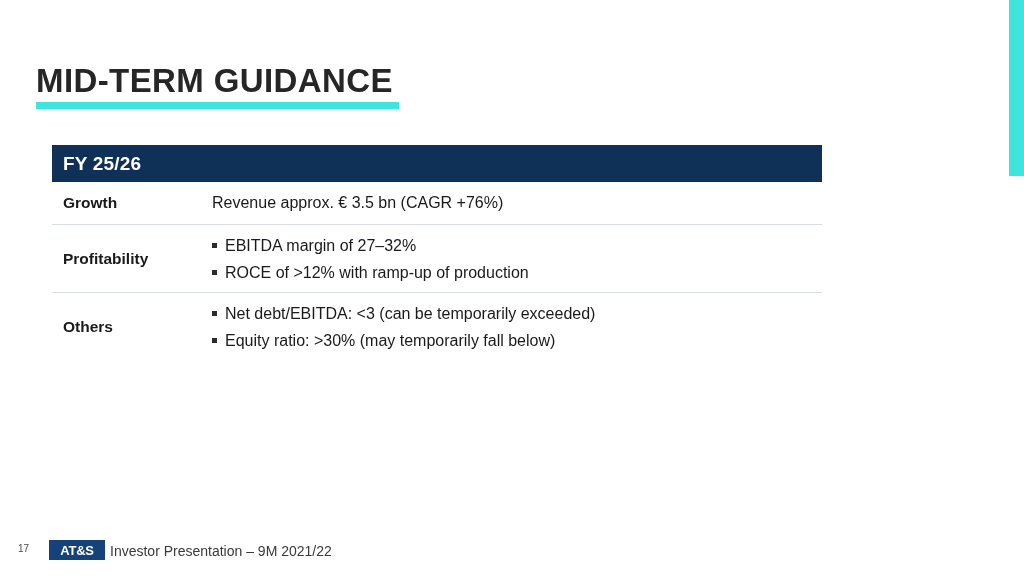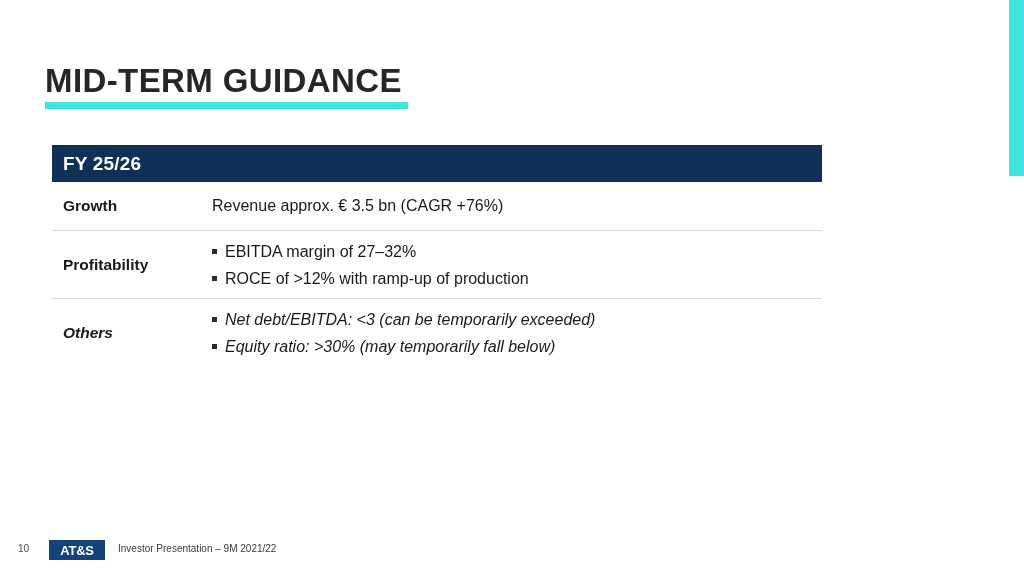--- a/index.html
+++ b/index.html
@@ -29,21 +29,21 @@
     left: 1009px;
     top: 0;
     width: 15px;
     height: 176px;
     background: #3EE5DC;
   }
 
   
   .title-block {
     position: absolute;
-    left: 45px;
+    left: 36px;
     top: 62px;
   }
   .slide-title {
     font-size: 33px;
     font-weight: bold;
     color: #262626;
     letter-spacing: 0.4px;
     line-height: 38px;
     white-space: nowrap;
   }
@@ -75,23 +75,23 @@
     font-weight: bold;
     letter-spacing: 0.2px;
   }
 
   .table-row {
     display: flex;
     align-items: center;
     border-bottom: 1px solid #D7DDE3;
     box-sizing: border-box;
   }
-  .table-row.row-growth { height: 49px; }
+  .table-row.row-growth { height: 43px; }
   .table-row.row-profitability { height: 68px; }
-  .table-row.row-others { height: 68px; border-bottom: none; font-style: italic; }
+  .table-row.row-others { height: 68px; border-bottom: none; }
 
   .row-label {
     width: 160px;
     flex: 0 0 160px;
     padding-left: 11px;
     box-sizing: border-box;
     font-size: 15.5px;
     font-weight: bold;
     color: #1A1A1A;
   }
@@ -152,23 +152,23 @@
     color: #ffffff;
     font-size: 13px;
     font-weight: bold;
     display: flex;
     align-items: center;
     justify-content: center;
     letter-spacing: -0.2px;
   }
   .footer-text {
     position: absolute;
-    left: 118px;
+    left: 110px;
     top: 3px;
-    font-size: 10px;
+    font-size: 14px;
     color: #3A3A3A;
   }
 </style>
 </head>
 <body>
 
 <div class="slide">
 
   <div class="accent-bar"></div>
 
@@ -206,18 +206,18 @@
         <ul class="bullet-list">
           <li>Net debt/EBITDA: &lt;3 (can be temporarily exceeded)</li>
           <li>Equity ratio: &gt;30% (may temporarily fall below)</li>
         </ul>
       </div>
     </div>
 
   </div>
 
   <div class="footer">
-    <span class="page-number">10</span>
+    <span class="page-number">17</span>
     <span class="footer-logo">AT&amp;S</span>
     <span class="footer-text">Investor Presentation – 9M 2021/22</span>
   </div>
 
 </div>
 
 </body></html>

